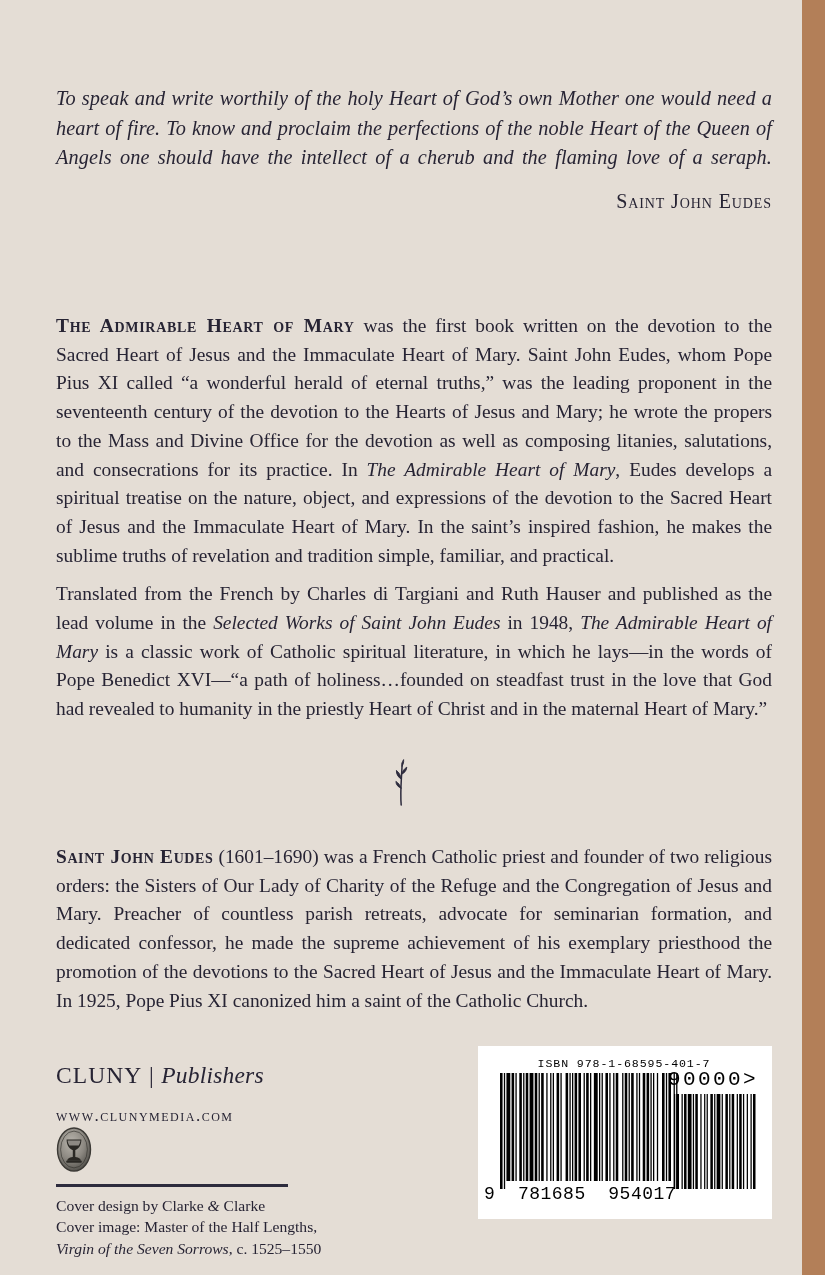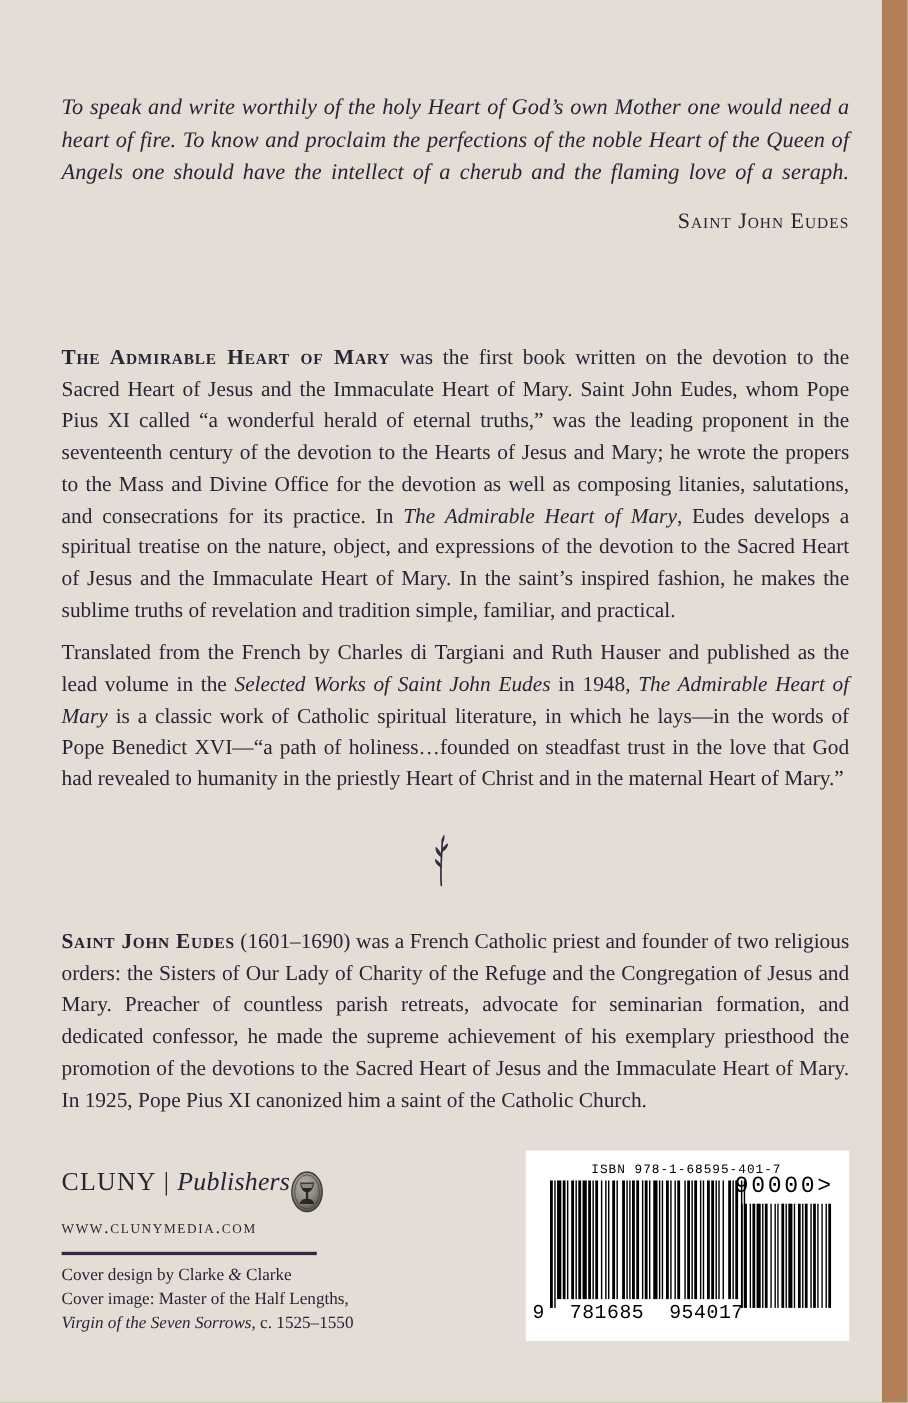--- a/index.html
+++ b/index.html
@@ -13,21 +13,21 @@
     font-family: "Liberation Serif", "DejaVu Serif", serif;
     color: #272434;
     overflow: hidden;
     position: relative;
   }
 
   
   .cover {
     position: absolute;
     inset: 0;
-    background: #4d7c0f;
+    background: #fdba74;
     text-decoration: underline;
   }
   .spine-band {
     position: absolute;
     top: 0;
     right: 0;
     width: 23px;
     height: 1275px;
     background: #b37f58;
   }
@@ -121,20 +121,21 @@
     position: absolute;
     left: 56px;
     top: 1060px;
     width: 300px;
   }
   .imprint-row {
     display: flex;
     align-items: flex-start;
     justify-content: flex-end;
     width: 238px;
+    flex-direction: column;
   }
   .imprint-names { padding-top: 2px; }
   .cluny-line {
     font-size: 23.5px;
     letter-spacing: 1.1px;
     line-height: 26px;
     white-space: nowrap;
     color: #272434;
   }
   .cluny-line .pub { font-style: italic; letter-spacing: 0.2px; }

